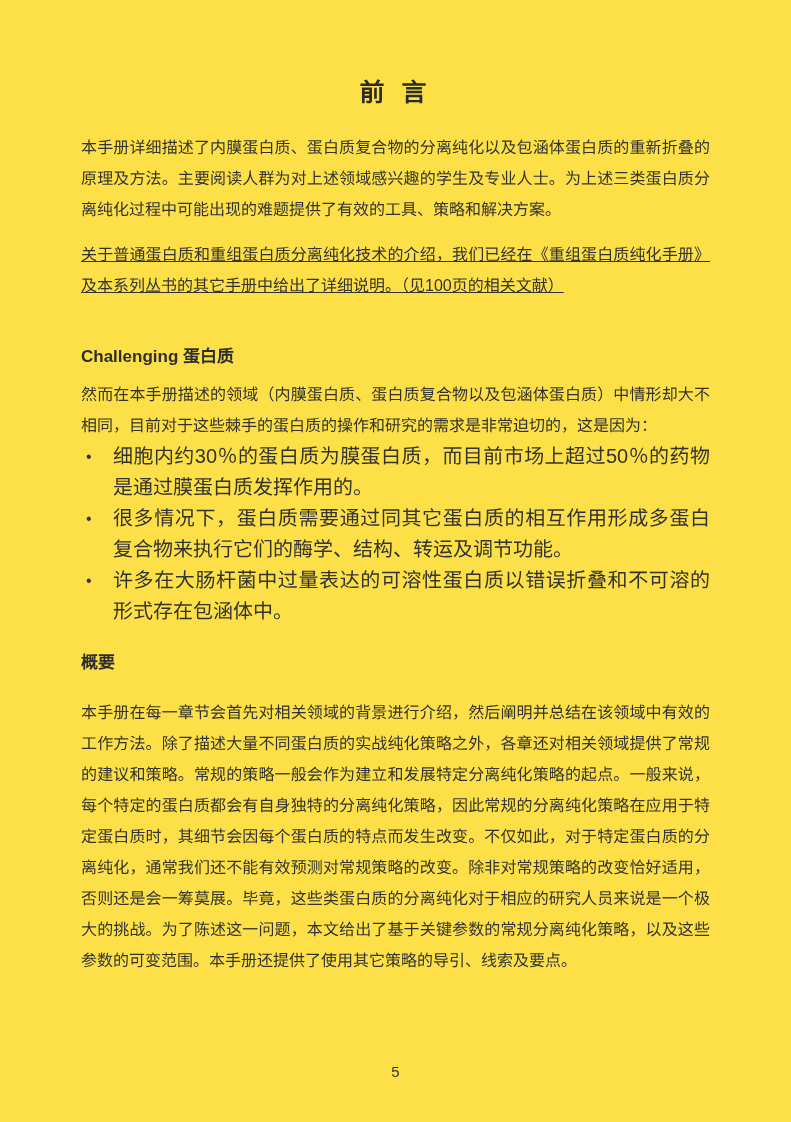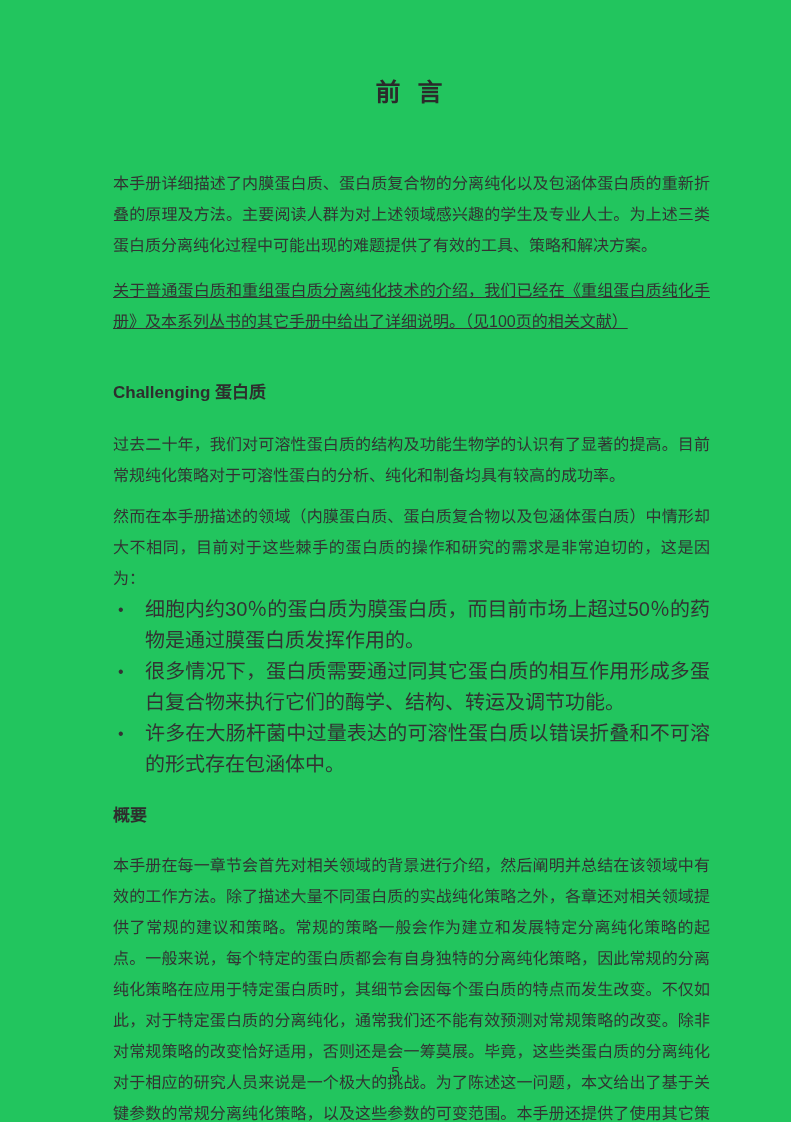--- a/index.html
+++ b/index.html
@@ -8,43 +8,42 @@
     width: 791px;
     height: 1122px;
     position: relative;
     font-family: "Liberation Sans", "DejaVu Sans", sans-serif;
     color: #333333;
     overflow: hidden;
   }
   .page {
     width: 791px;
     height: 1122px;
-    background: #22c55e;
+    background: #fde047;
     position: relative;
-    padding-left: 32px;
   }
   .content {
     padding: 76px 81px 0 81px;
   }
   .doc-title {
     text-align: center;
     font-size: 25px;
     font-weight: bold;
     letter-spacing: 5px;
     color: #2b2b2b;
     line-height: 32px;
   }
   p.body-para {
     font-size: 16px;
     line-height: 31px;
     text-align: justify;
     text-justify: inter-ideograph;
     color: #333333;
   }
-  .para-intro-1 { margin-top: 60px; }
+  .para-intro-1 { margin-top: 24px; }
   .para-intro-2 { margin-top: 14px; text-decoration: underline; }
   .section-heading {
     font-size: 17px;
     font-weight: bold;
     color: #2e2e2e;
     line-height: 24px;
   }
   .heading-challenging { margin-top: 44px; }
   .heading-summary { margin-top: 24px; }
   .para-ch-1 { margin-top: 24px; }
@@ -88,21 +87,20 @@
   <div class="content">
 
     <h1 class="doc-title">前 言</h1>
 
     <p class="body-para para-intro-1">本手册详细描述了内膜蛋白质、蛋白质复合物的分离纯化以及包涵体蛋白质的重新折叠的原理及方法。主要阅读人群为对上述领域感兴趣的学生及专业人士。为上述三类蛋白质分离纯化过程中可能出现的难题提供了有效的工具、策略和解决方案。</p>
 
     <p class="body-para para-intro-2">关于普通蛋白质和重组蛋白质分离纯化技术的介绍，我们已经在《重组蛋白质纯化手册》及本系列丛书的其它手册中给出了详细说明。（见100页的相关文献）</p>
 
     <h2 class="section-heading heading-challenging">Challenging 蛋白质</h2>
 
-    <p class="body-para para-ch-1">过去二十年，我们对可溶性蛋白质的结构及功能生物学的认识有了显著的提高。目前常规纯化策略对于可溶性蛋白的分析、纯化和制备均具有较高的成功率。</p>
 
     <p class="body-para para-ch-2">然而在本手册描述的领域（内膜蛋白质、蛋白质复合物以及包涵体蛋白质）中情形却大不相同，目前对于这些棘手的蛋白质的操作和研究的需求是非常迫切的，这是因为：</p>
 
     <div class="bullet-list">
       <div class="bullet-item">
         <span class="bullet-marker">•</span>
         <span class="bullet-text">细胞内约30％的蛋白质为膜蛋白质，而目前市场上超过50％的药物是通过膜蛋白质发挥作用的。</span>
       </div>
       <div class="bullet-item">
         <span class="bullet-marker">•</span>

